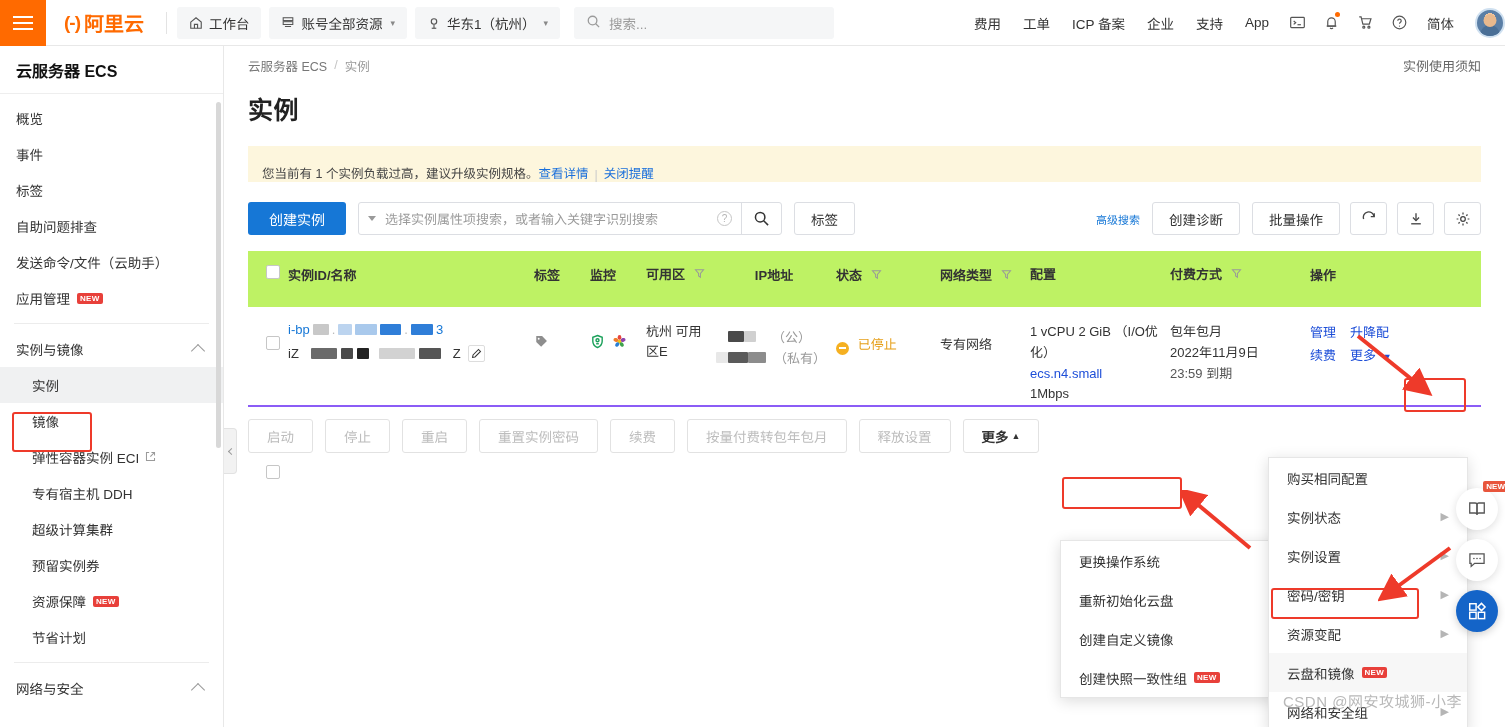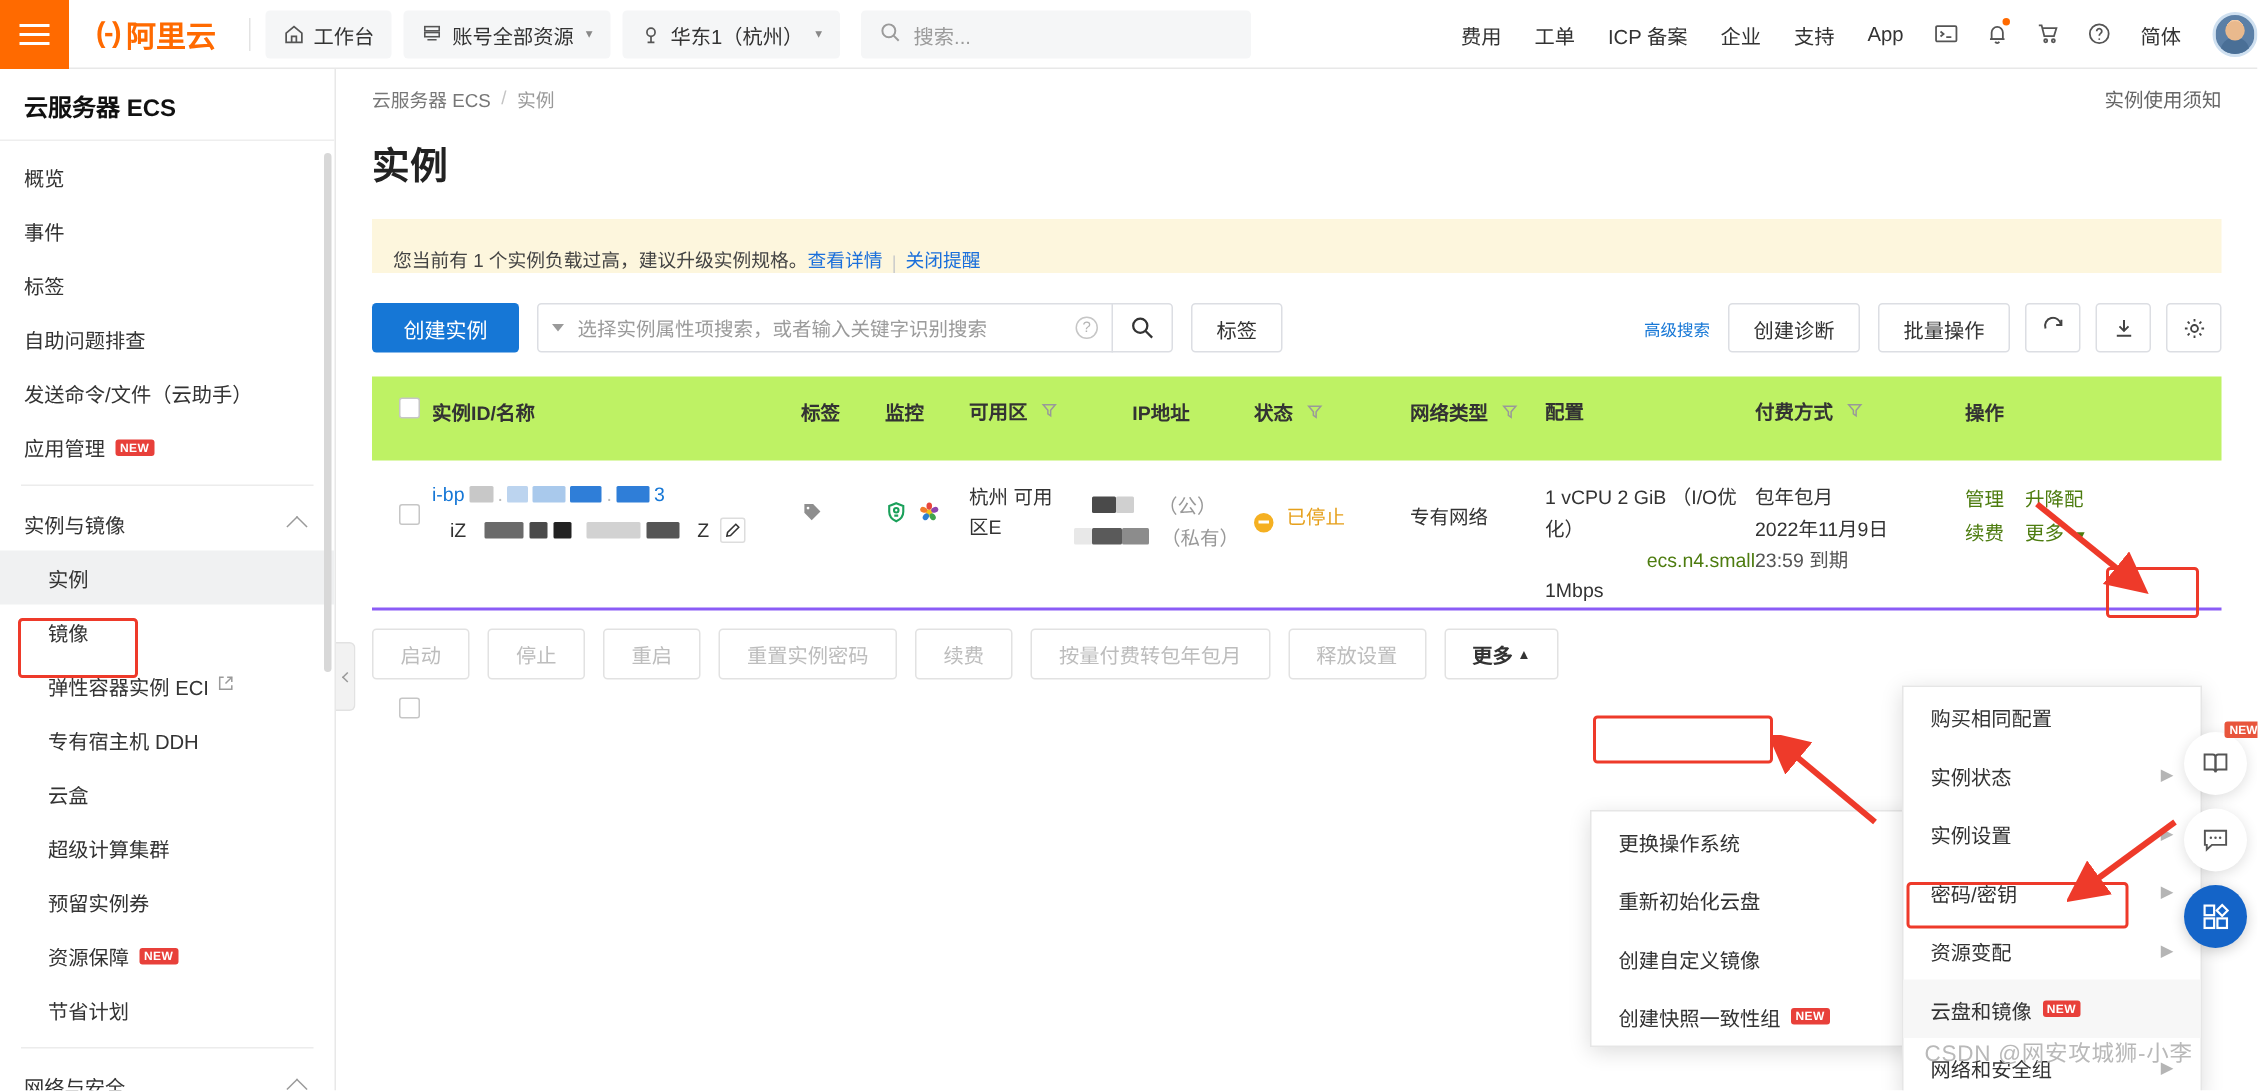--- a/index.html
+++ b/index.html
@@ -227,33 +227,33 @@
   .c-st { width: 104px; padding-top: 12px; }
   .c-net { width: 90px; padding-top: 12px; }
   .c-cfg { width: 140px; line-height: 1.6; }
   .c-pay { width: 140px; line-height: 1.6; }
   .c-op { width: 110px; line-height: 1.75; }
 
   .mask {
     display: inline-block; height: 11px; border-radius: 1px; vertical-align: middle;
   }
   .idline1 { display: flex; align-items: center; gap: 3px; color: #1677d6; font-size: 13px; }
-  .idline2 { display: flex; align-items: center; gap: 4px; margin-top: 8px; color: #333; margin-left: 12px; }
+  .idline2 { display: flex; align-items: center; gap: 4px; margin-top: 8px; color: #333; }
   .pencil {
     width: 17px; height: 17px; border: 1px solid #ddd; border-radius: 2px;
     display: inline-flex; align-items: center; justify-content: center; cursor: pointer;
     background: #fff; margin-left: 3px;
   }
   .status-dot {
     width: 13px; height: 13px; border-radius: 50%; background: #f5b021;
     display: inline-flex; align-items: center; justify-content: center; margin-right: 5px;
   }
   .status-dot i { width: 7px; height: 1.6px; background: #fff; display: block; }
   .status-txt { color: #e6a01c; }
-  .link-blue { color: #4d7c0f; cursor: pointer; text-align: right; }
+  .link-blue { color: #1d4ed8; cursor: pointer; }
   .op-links { display: flex; gap: 14px; }
 
   
   .actionbar {
     margin: 12px 24px 0 24px; display: flex; align-items: center; gap: 12px;
     position: relative;
   }
   .abtn {
     height: 34px; padding: 0 18px; border: 1px solid #e2e2e2; border-radius: 3px;
     background: #fff; color: #bdbdbd; font-size: 13.5px; display: flex;
@@ -457,23 +457,20 @@
         <span class="ext-ic">
           <svg viewBox="0 0 12 12" width="11" height="11" fill="none" stroke="#9a9a9a" stroke-width="1.1">
             <path d="M4.5 1.6H1.6v8.8h8.8V7.5"></path>
               <path d="M7 1.6h3.4V5"></path>
               <path d="M10.4 1.6L5.8 6.2"></path>
           </svg>
         </span>
       </div>
       <div class="side-item sub">
         <span>专有宿主机 DDH</span>
-      </div>
-      <div class="side-item sub">
-        <span>云盒</span>
       </div>
       <div class="side-item sub">
         <span>超级计算集群</span>
       </div>
       <div class="side-item sub">
         <span>预留实例券</span>
       </div>
       <div class="side-item sub">
         <span>资源保障</span>
         <span class="badge-new">NEW</span>

